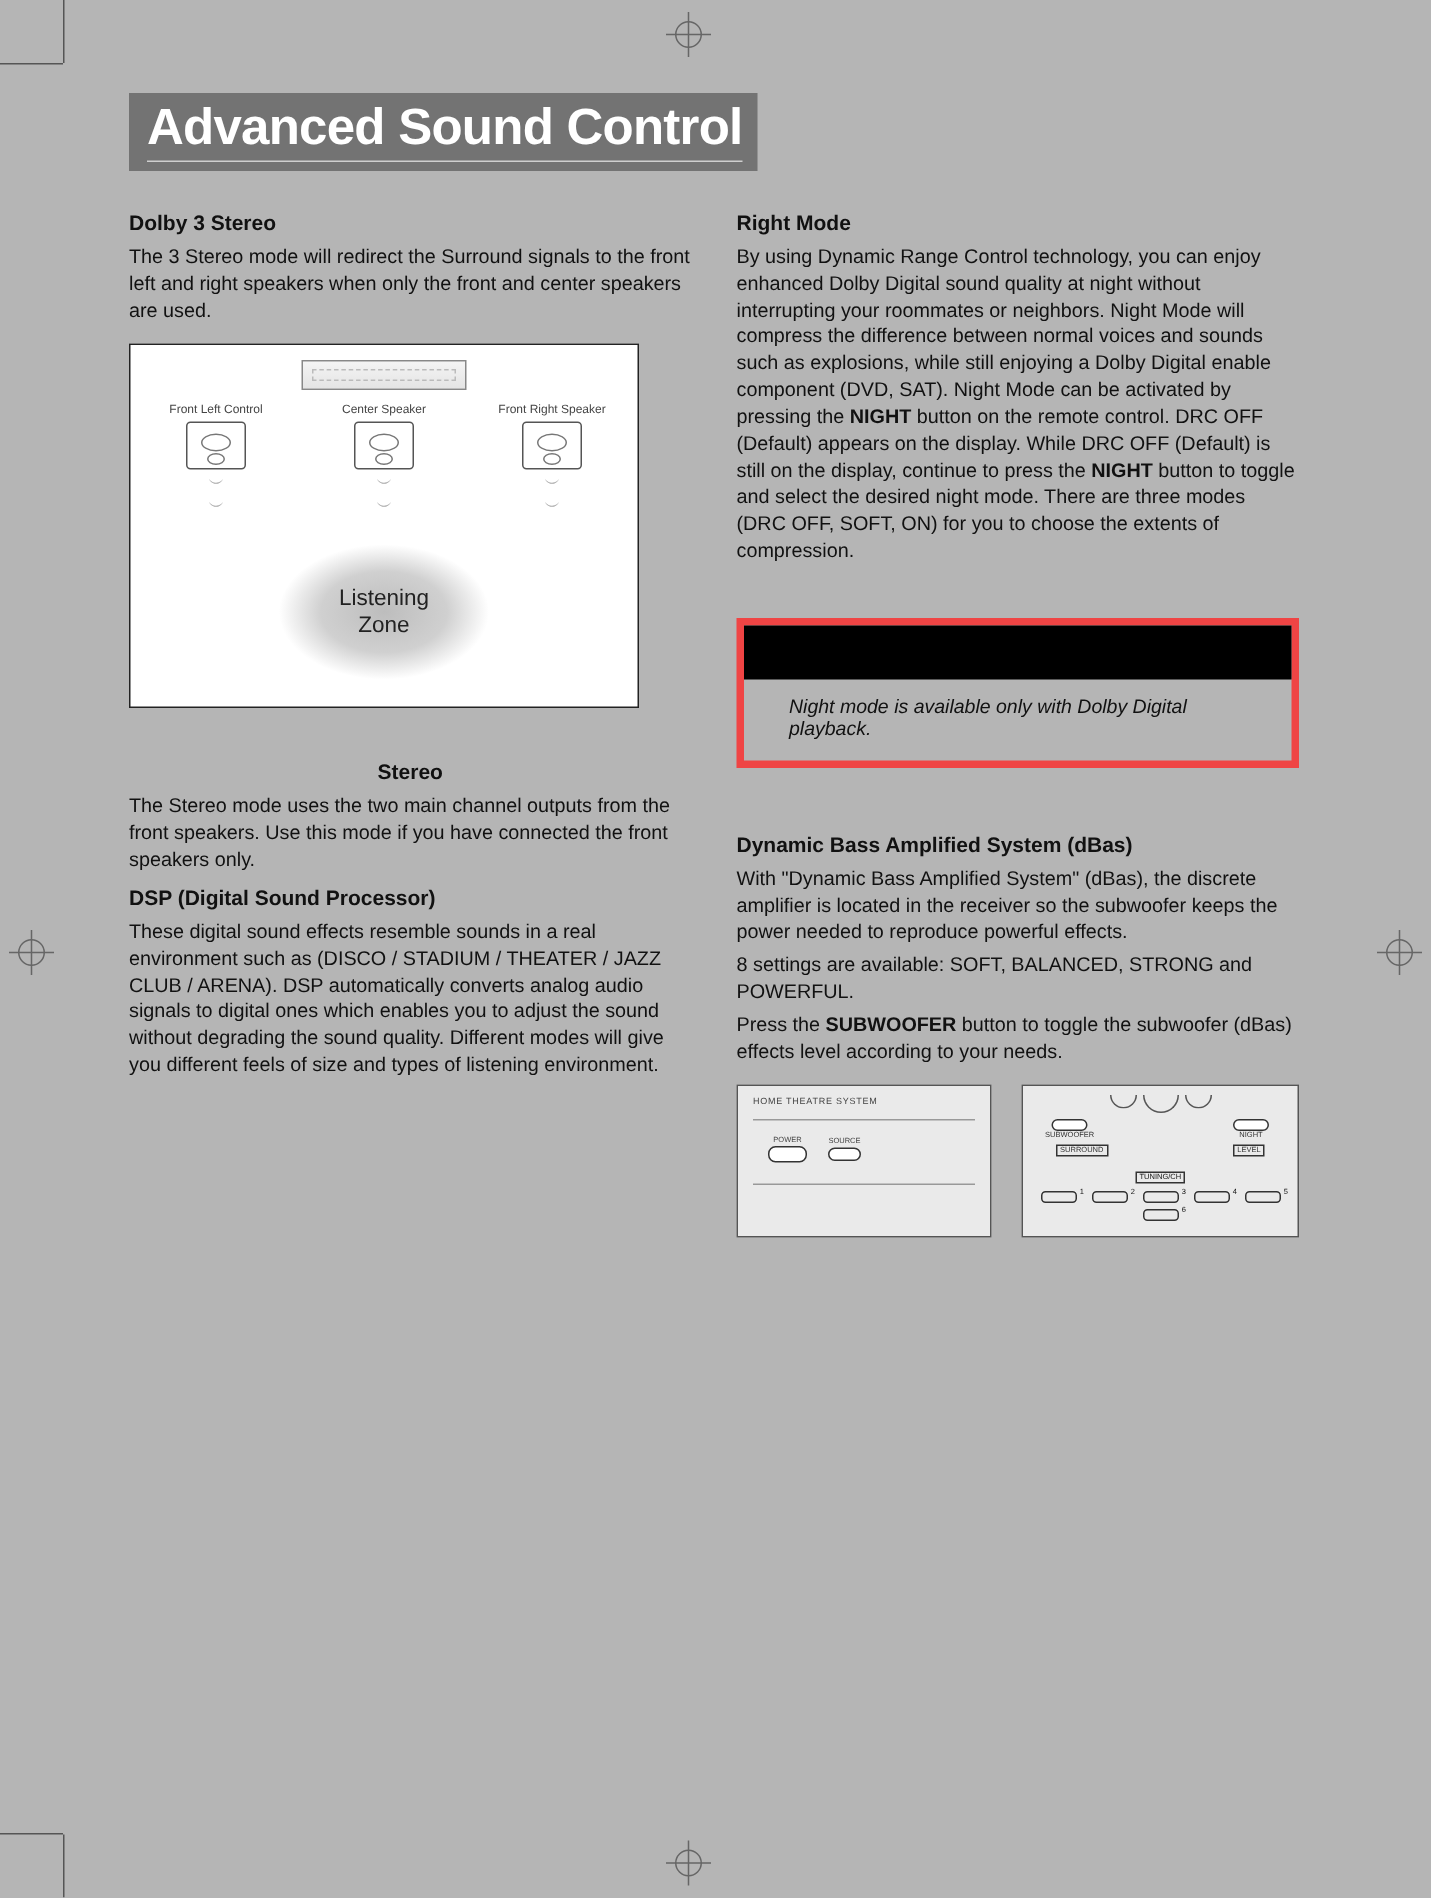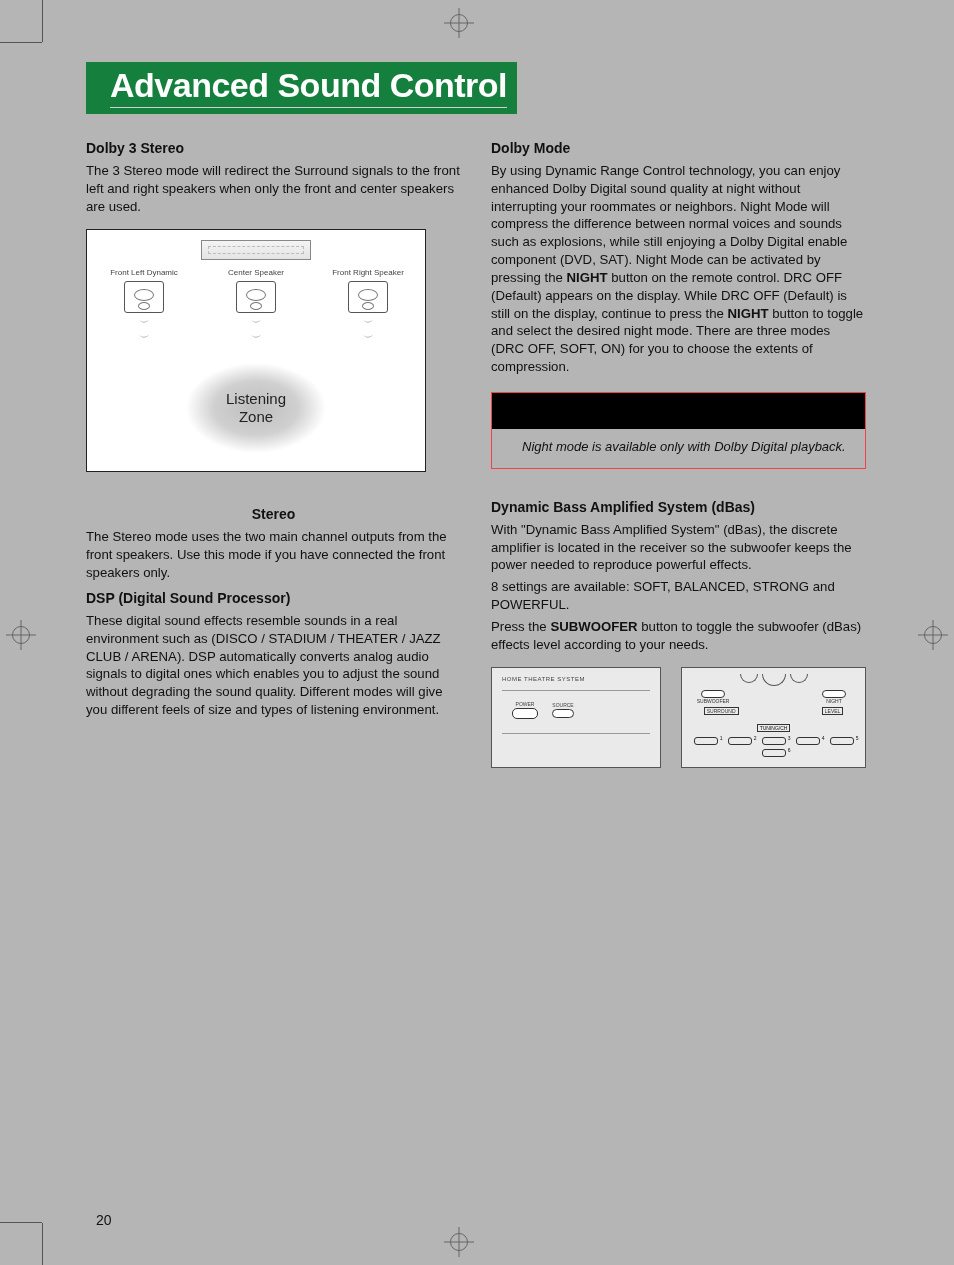--- a/index.html
+++ b/index.html
@@ -32,22 +32,22 @@
 
   .page {
     position: absolute;
     left: 86px; top: 62px;
     width: 780px;
     font-size: 13.2px;
     color: #111;
   }
   .title-block {
     display: inline-block;
-    background: #15803d;
-    padding: 4px 10px 6px 24px;
+    background: #737373;
+    padding: 4px 10px 6px 12px;
     margin-bottom: 18px;
   }
   .title-block h1 {
     color: #fff;
     font-weight: 600;
     font-size: 34px;
     letter-spacing: -0.5px;
     border-bottom: 1px solid #cfcfcf;
     padding-bottom: 2px;
   }
@@ -101,22 +101,22 @@
   }
   .waves { font-size:11px; color:#aaa; letter-spacing:-1px; margin-top:2px;}
   .listening {
     margin: 18px auto 0 auto; width: 140px; height: 90px;
     background: radial-gradient(closest-side, #bdbdbd 0%, #d0d0d0 60%, rgba(255,255,255,0) 100%);
     border-radius: 50%;
     display:flex; align-items:center; justify-content:center;
     font-size: 15px; text-align:center; color:#222; line-height:1.2;
   }
   .note-box {
-    margin-top: 16px;
-    border: 1px solid #ef4444;
+    margin-top: 36px;
+    border: 5px solid #ef4444;
   }
   .note-head { background:#000; height: 36px; }
   .note-body { padding: 10px 12px 14px 30px; font-style: italic; font-size: 13px; }
   .remote-row { display:flex; gap: 20px; margin-top: 14px;}
   .receiver-fig {
     flex:1; border:1px solid #555; background:#eaeaea; padding: 8px 10px 14px 10px;
     font-size: 6px; color:#444;
   }
   .receiver-fig .rtitle { font-size:6px; letter-spacing:0.5px; margin-bottom:8px;}
   .rbar { height:1px; background:#999; margin: 4px 0 10px 0;}
@@ -178,21 +178,21 @@
   <div class="columns">
 
     <div class="col">
       <h2>Dolby 3 Stereo</h2>
       <p>The 3 Stereo mode will redirect the Surround signals to the front left and right speakers when only the front and center speakers are used.</p>
 
       <div class="figure">
         <div class="receiver"></div>
         <div class="speakers-row">
           <div class="speaker-block">
-            <div class="spk-label">Front Left Dynamic</div>
+            <div class="spk-label">Front Left Control</div>
             <div class="spk"></div>
             <div class="waves">︶<br>︶</div>
           </div>
           <div class="speaker-block">
             <div class="spk-label">Center Speaker</div>
             <div class="spk"></div>
             <div class="waves">︶<br>︶</div>
           </div>
           <div class="speaker-block">
             <div class="spk-label">Front Right Speaker</div>
@@ -206,31 +206,31 @@
       </div>
 
       <h2 style="margin-top:34px;text-align:center;">Stereo</h2>
       <p>The Stereo mode uses the two main channel outputs from the front speakers. Use this mode if you have connected the front speakers only.</p>
 
       <h2 style="">DSP (Digital Sound Processor)</h2>
       <p>These digital sound effects resemble sounds in a real environment such as (DISCO / STADIUM / THEATER / JAZZ CLUB / ARENA). DSP automatically converts analog audio signals to digital ones which enables you to adjust the sound without degrading the sound quality. Different modes will give you different feels of size and types of listening environment.</p>
     </div>
 
     <div class="col">
-      <h2>Dolby Mode</h2>
+      <h2>Right Mode</h2>
       <p>
         <span>By using Dynamic Range Control technology, you can enjoy enhanced Dolby Digital sound quality at night without interrupting your roommates or neighbors. Night Mode will compress the difference between normal voices and sounds such as explosions, while still enjoying a Dolby Digital enable component (DVD, SAT). Night Mode can be activated by pressing the </span><span class="bold">NIGHT</span><span> button on the remote control. DRC OFF (Default) appears on the display.  While DRC OFF (Default) is still on the display, continue to press the </span><span class="bold">NIGHT</span><span> button to toggle and select the desired night mode. There are three modes (DRC OFF, SOFT, ON) for you to choose the extents of compression.</span>
       </p>
 
       <div class="note-box">
         <div class="note-head"></div>
         <div class="note-body">Night mode is available only with Dolby Digital playback.</div>
       </div>
 
-      <h2 style="margin-top:30px;">Dynamic Bass Amplified System (dBas)</h2>
+      <h2 style="margin-top:43px;">Dynamic Bass Amplified System (dBas)</h2>
       <p>With "Dynamic Bass Amplified System" (dBas), the discrete amplifier is located in the receiver so the subwoofer keeps the power needed to reproduce powerful effects.</p>
       <p>8 settings are available: SOFT, BALANCED, STRONG and POWERFUL.</p>
       <p>
         <span>Press the </span><span class="bold">SUBWOOFER</span><span> button to toggle the subwoofer (dBas) effects level according to your needs.</span>
       </p>
 
       <div class="remote-row">
         <div class="receiver-fig">
           <div class="rtitle">HOME THEATRE SYSTEM</div>
           <div class="rbar"></div>

